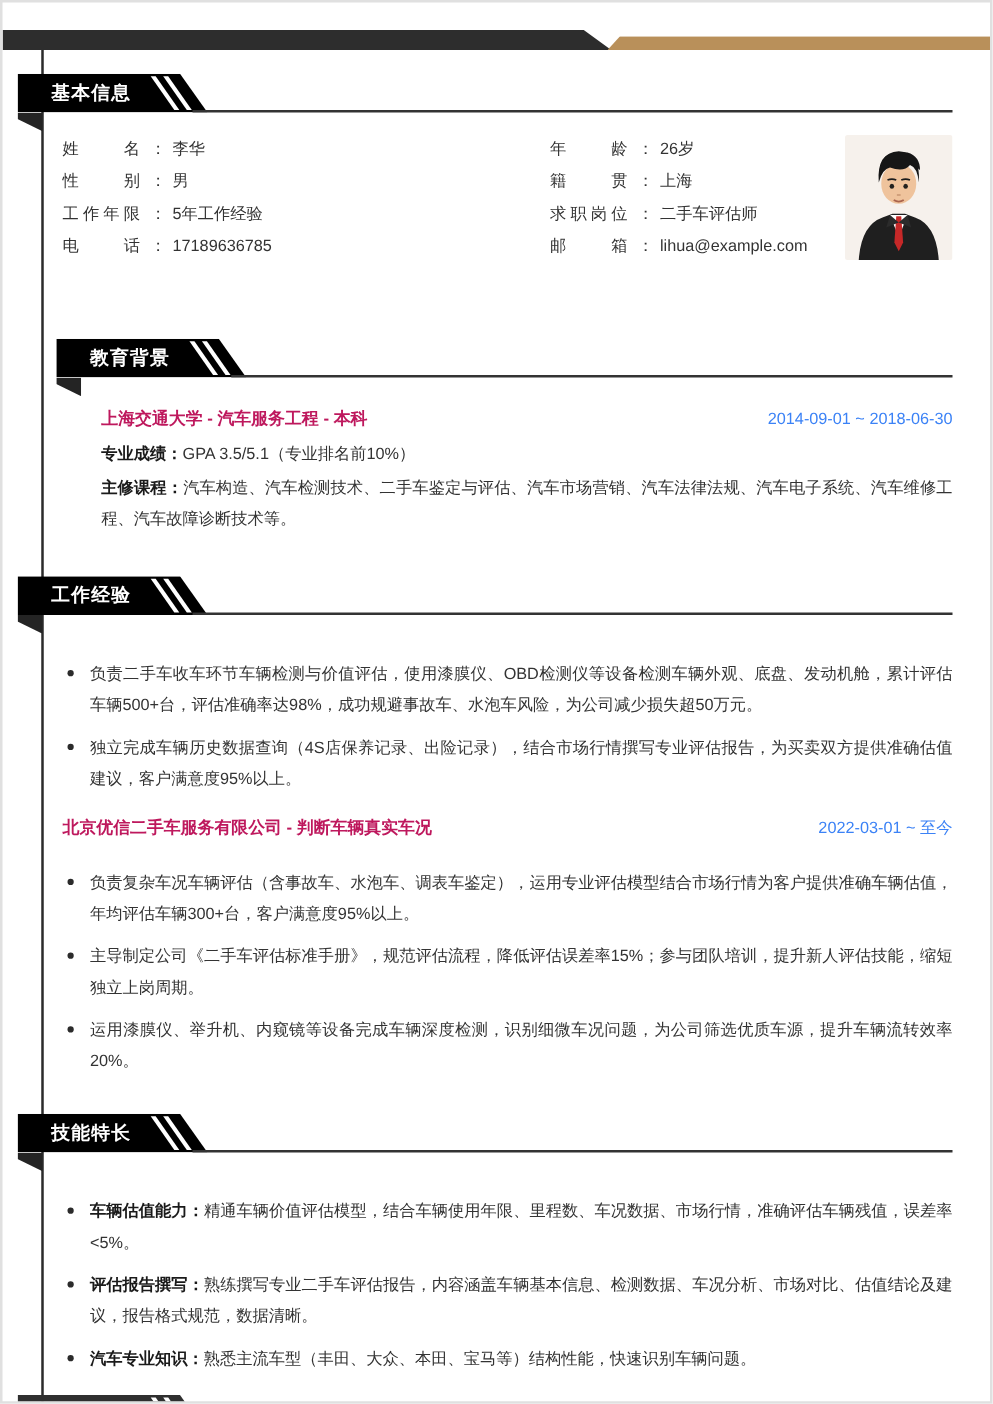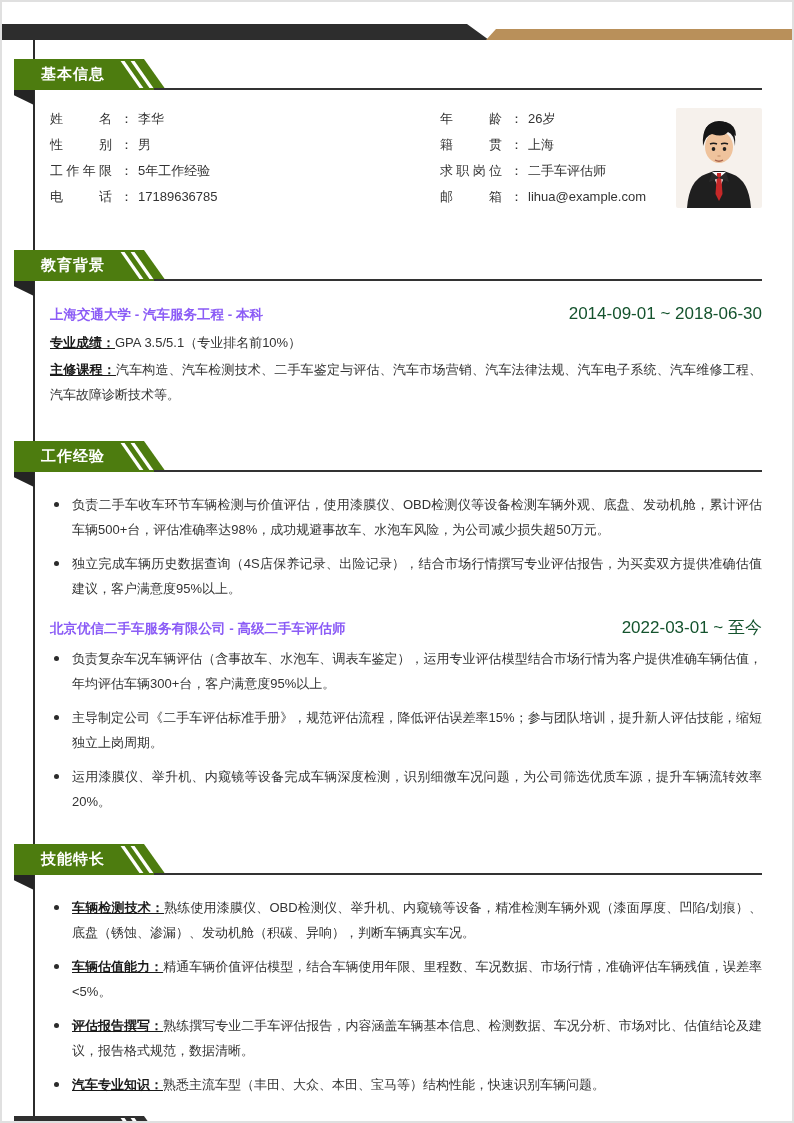--- a/index.html
+++ b/index.html
@@ -14,21 +14,21 @@
   .topbar-dark{position:absolute;left:0;top:0;height:16px;width:487px;background:#2d2d2d;
     clip-path:polygon(0 0,465px 0,487px 100%,0 100%);}
   .topbar-gold{position:absolute;right:0;top:5px;height:11px;width:306px;background:#b9905a;
     clip-path:polygon(10px 0,100% 0,100% 100%,0 100%);}
   
   .vline{position:absolute;left:31px;top:38px;width:2px;height:calc(100% - 38px);background:#2b2b2b;}
   
   .sec{position:relative;margin-top:0;}
   .sec-header{position:relative;height:47px;}
   .ribbon{
-    position:absolute;left:12px;top:0;width:152px;height:31px;background:#4d7c0f;
+    position:absolute;left:12px;top:0;width:152px;height:31px;background:#000000;
     clip-path:polygon(0 0,130px 0,152px 100%,0 100%);
     display:flex;align-items:center;padding-left:27px;
   }
   .ribbon-text{color:#ffffff;font-size:15px;font-weight:bold;letter-spacing:1px;}
   .slash{position:absolute;top:2px;bottom:2px;width:4px;background:#ffffff;transform:skewX(35deg);}
   .slash.s1{right:32px;}
   .slash.s2{right:22px;}
   .fold{position:absolute;left:12px;top:31px;width:20px;height:15px;background:#242424;
     clip-path:polygon(0 0,100% 0,100% 100%,0 35%);}
   .rule{position:absolute;left:152px;right:30px;top:29px;height:2px;background:#333;}
@@ -38,26 +38,26 @@
   .basic-flex{display:flex;}
   .fields-left{width:390px;}
   .fields-right{flex:1;}
   .field-row{display:flex;height:26px;align-items:flex-end;}
   .field-label{display:inline-block;width:62px;text-align:justify;text-align-last:justify;color:#333;}
   .field-colon{margin:0 5px 0 8px;}
   .field-value{color:#333;}
   .photo{width:86px;height:100px;flex:0 0 86px;margin-top:2px;}
   
   .entry-title-row{display:flex;justify-content:space-between;align-items:baseline;margin-top:4px;}
-  .entry-title{font-weight:bold;color:#8b5cf6;font-size:13.5px;}
-  .entry-date{font-size:17px;color:#14532d;}
+  .entry-title{font-weight:bold;color:#be185d;font-size:13.5px;}
+  .entry-date{font-size:13px;color:#3b82f6;}
   .edu-line{line-height:25px;margin-top:2px;text-align:justify;}
-  .lead{font-weight:bold;color:#1a1a1a;text-decoration:underline;}
-  
-  ul.bullets{list-style:none;margin:4px 0 0 0;padding:0;}
+  .lead{font-weight:bold;color:#1a1a1a;}
+  
+  ul.bullets{list-style:none;margin:18px 0 0 0;padding:0;}
   ul.bullets li{position:relative;padding-left:22px;margin-bottom:9px;text-align:justify;line-height:25px;}
   ul.bullets li::before{content:"";position:absolute;left:4px;top:10px;width:5px;height:5px;border-radius:50%;background:#2b2b2b;}
   
   .bottom-ribbon{position:absolute;left:12px;bottom:-26px;width:152px;height:31px;background:#2f2f2f;
     clip-path:polygon(0 0,130px 0,152px 100%,0 100%);}
   .bottom-ribbon .slash{top:2px;bottom:2px;}
 </style>
 </head>
 <body>
 
@@ -140,21 +140,21 @@
           <path d="M11 100 Q13 72 30 66 L38 63 L48 63 L56 66 Q73 72 75 100 Z" fill="#1f1f1f"></path>
           <polygon points="36,64 50,64 43,82" fill="#ffffff"></polygon>
           <polygon points="41,65 45,65 46.5,86 43,93 39.5,86" fill="#c62828"></polygon>
           <path d="M36 64 L43 70 L33 74 Z" fill="#2b2b2b"></path>
           <path d="M50 64 L43 70 L53 74 Z" fill="#2b2b2b"></path>
         </svg>
       </div>
     </div>
   </div>
 
-  <div class="sec" style="margin-top:40px;">
+  <div class="sec" style="margin-top:61px;padding-left:31px;">
     <div class="sec-header">
       <div class="ribbon">
         <span class="ribbon-text">教育背景</span>
         <span class="slash s1"></span>
         <span class="slash s2"></span>
       </div>
       <div class="fold"></div>
       <div class="rule"></div>
     </div>
     <div class="content">
@@ -183,21 +183,21 @@
     </div>
     <div class="content">
       <div>
         <ul class="bullets">
           <li>负责二手车收车环节车辆检测与价值评估，使用漆膜仪、OBD检测仪等设备检测车辆外观、底盘、发动机舱，累计评估车辆500+台，评估准确率达98%，成功规避事故车、水泡车风险，为公司减少损失超50万元。</li>
           <li>独立完成车辆历史数据查询（4S店保养记录、出险记录），结合市场行情撰写专业评估报告，为买卖双方提供准确估值建议，客户满意度95%以上。</li>
         </ul>
       </div>
       <div style="margin-top:14px;">
         <div class="entry-title-row">
-          <span class="entry-title">北京优信二手车服务有限公司 - 高级二手车评估师</span>
+          <span class="entry-title">北京优信二手车服务有限公司 - 判断车辆真实车况</span>
           <span class="entry-date">2022-03-01 ~ 至今</span>
         </div>
         <ul class="bullets">
           <li>负责复杂车况车辆评估（含事故车、水泡车、调表车鉴定），运用专业评估模型结合市场行情为客户提供准确车辆估值，年均评估车辆300+台，客户满意度95%以上。</li>
           <li>主导制定公司《二手车评估标准手册》，规范评估流程，降低评估误差率15%；参与团队培训，提升新人评估技能，缩短独立上岗周期。</li>
           <li>运用漆膜仪、举升机、内窥镜等设备完成车辆深度检测，识别细微车况问题，为公司筛选优质车源，提升车辆流转效率20%。</li>
         </ul>
       </div>
     </div>
   </div>
@@ -207,21 +207,20 @@
       <div class="ribbon">
         <span class="ribbon-text">技能特长</span>
         <span class="slash s1"></span>
         <span class="slash s2"></span>
       </div>
       <div class="fold"></div>
       <div class="rule"></div>
     </div>
     <div class="content">
       <ul class="bullets">
-        <li><span class="lead">车辆检测技术：</span><span>熟练使用漆膜仪、OBD检测仪、举升机、内窥镜等设备，精准检测车辆外观（漆面厚度、凹陷/划痕）、底盘（锈蚀、渗漏）、发动机舱（积碳、异响），判断车辆真实车况。</span></li>
         <li><span class="lead">车辆估值能力：</span><span>精通车辆价值评估模型，结合车辆使用年限、里程数、车况数据、市场行情，准确评估车辆残值，误差率&lt;5%。</span></li>
         <li><span class="lead">评估报告撰写：</span><span>熟练撰写专业二手车评估报告，内容涵盖车辆基本信息、检测数据、车况分析、市场对比、估值结论及建议，报告格式规范，数据清晰。</span></li>
         <li><span class="lead">汽车专业知识：</span><span>熟悉主流车型（丰田、大众、本田、宝马等）结构性能，快速识别车辆问题。</span></li>
 
       </ul>
 
     </div>
   </div>
 
   <div class="bottom-ribbon">

